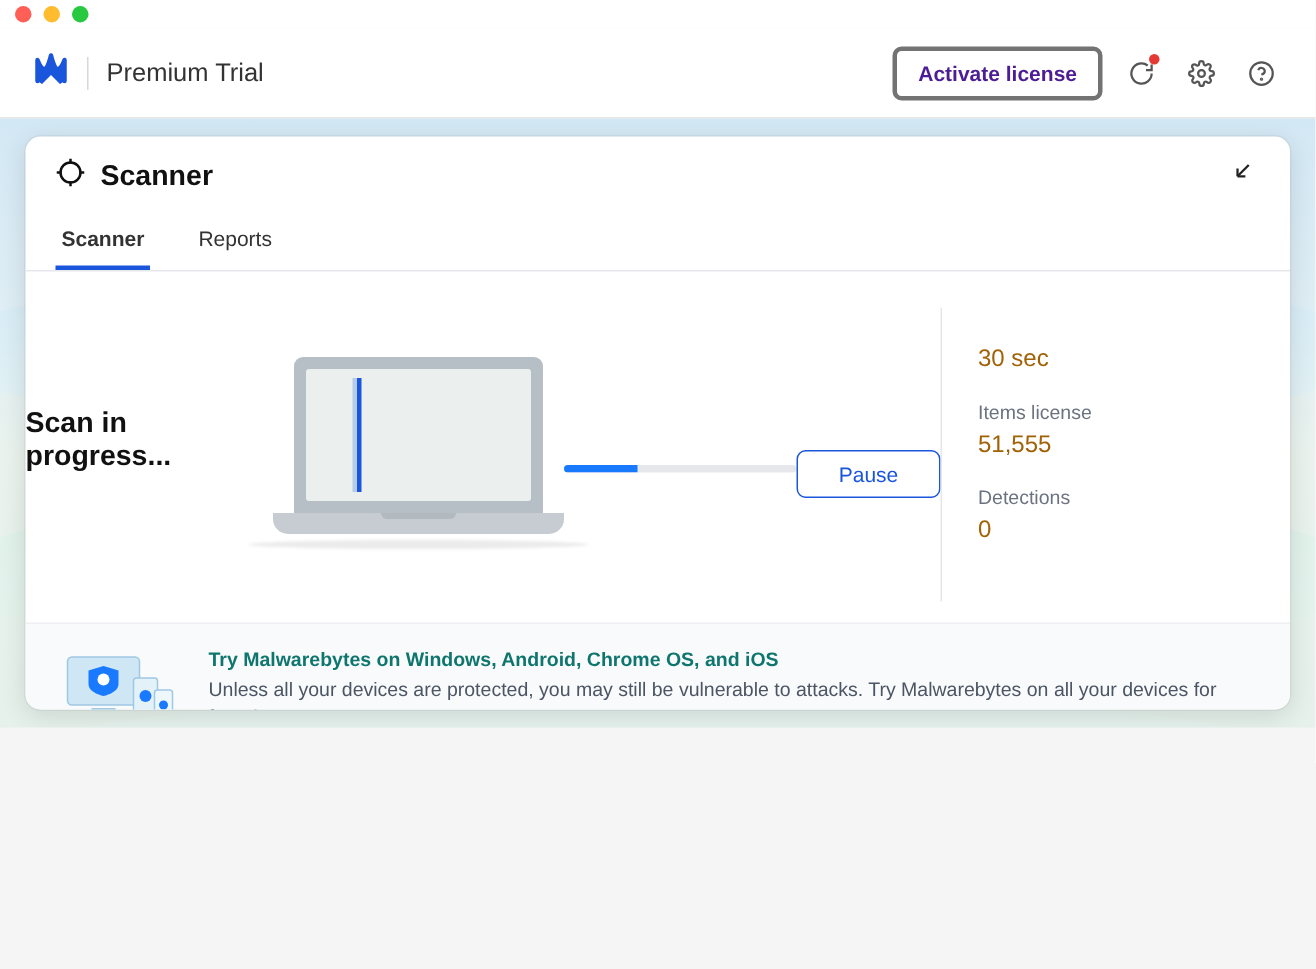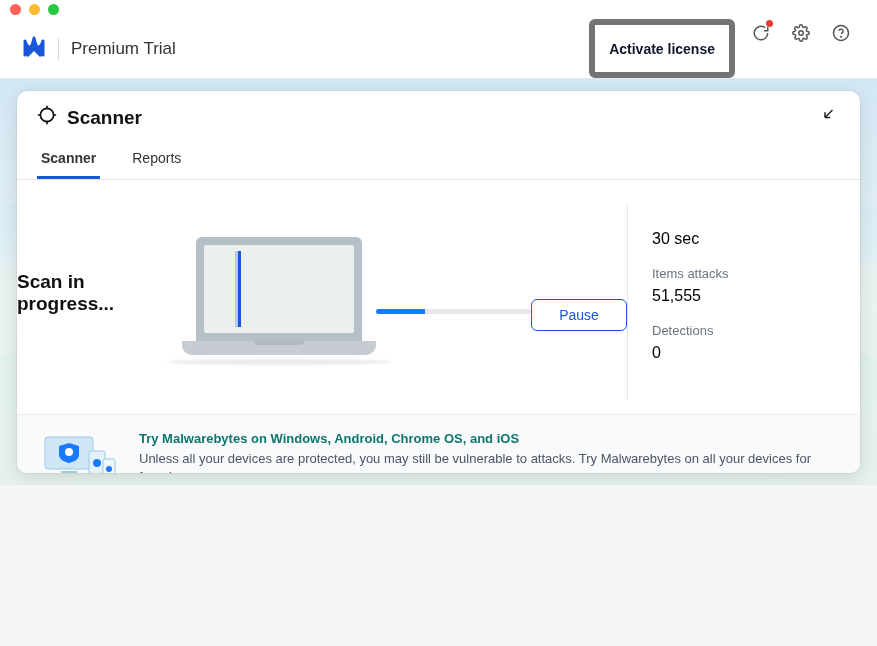--- a/index.html
+++ b/index.html
@@ -21,30 +21,31 @@
   .tl-dot { width: 11px; height: 11px; border-radius: 50%; }
   .tl-red { background:#ff5f57; }
   .tl-yellow { background:#febc2e; }
   .tl-green { background:#28c840; }
 
   
   .header {
     height: 60px;
     background: #fff;
     display: flex;
+    align-items: center;
     padding: 0 22px;
     border-bottom: 1px solid #e6e6e6;
   }
   .logo-wrap { display:flex; align-items:center; }
   .logo-sep { width:1px; height:22px; background:#d8d8d8; margin:0 12px; }
   .product-name { font-size:17px; color:#333; font-weight:400; }
   .header-spacer { flex: 1; }
   .activate-btn {
-    border: 6px solid #737373;
-    color: #0f172a;
+    border: 3px solid #737373;
+    color: #4c1d95;
     background: #fff;
     border-radius: 6px;
     padding: 7px 14px;
     font-size: 14px;
     font-weight: 600;
     cursor: pointer;
   }
   .hdr-icon {
     width: 28px; height: 28px;
     display:flex; align-items:center; justify-content:center;
@@ -190,21 +191,21 @@
     font-weight:500;
     cursor:pointer;
   }
 
   .right-col {
     flex:1;
     border-left:1px solid #e5e7eb;
     padding: 20px 24px;
   }
   .stat-label { font-size:13px; color:#6b7280; margin-top:0; }
-  .stat-value { font-size:16px; color:#000000; margin-top:6px; margin-bottom:18px; }
+  .stat-value { font-size:16px; color:#a16207; margin-top:6px; margin-bottom:18px; }
 
   
   .promo {
     display:flex; align-items:center;
     padding: 16px 22px;
     background:#f8fafc;
     border-top:1px solid #eef0f3;
     gap: 20px;
   }
   .promo-illus { width:80px; height:52px; flex-shrink:0; position:relative; }
@@ -312,21 +313,21 @@
           <div class="progress-fill"></div>
         </div>
 
         <div class="btn-row">
           <button class="action-btn">Pause</button>
         </div>
       </div>
 
       <div class="right-col">
         <div class="stat-value">30 sec</div>
-        <div class="stat-label">Items attacks</div>
+        <div class="stat-label">Items license</div>
         <div class="stat-value">51,555</div>
         <div class="stat-label">Detections</div>
         <div class="stat-value">0</div>
       </div>
     </div>
 
     <div class="promo">
       <div class="promo-illus">
         <svg viewBox="0 0 80 52" width="80" height="52">
           <rect x="6" y="4" width="48" height="32" rx="3" fill="#cfe6f5" stroke="#9fc8e2"></rect>

